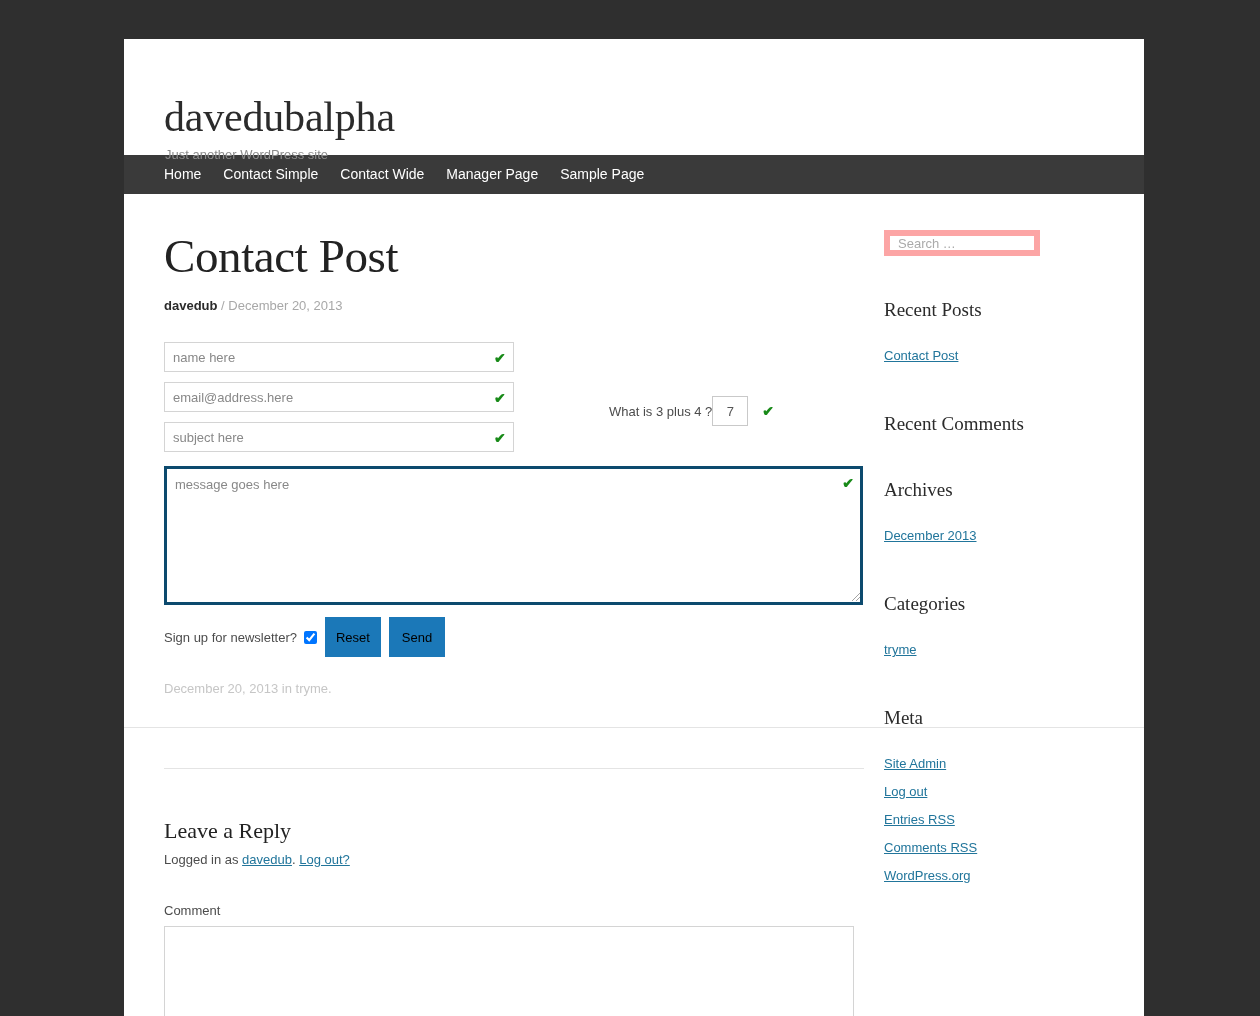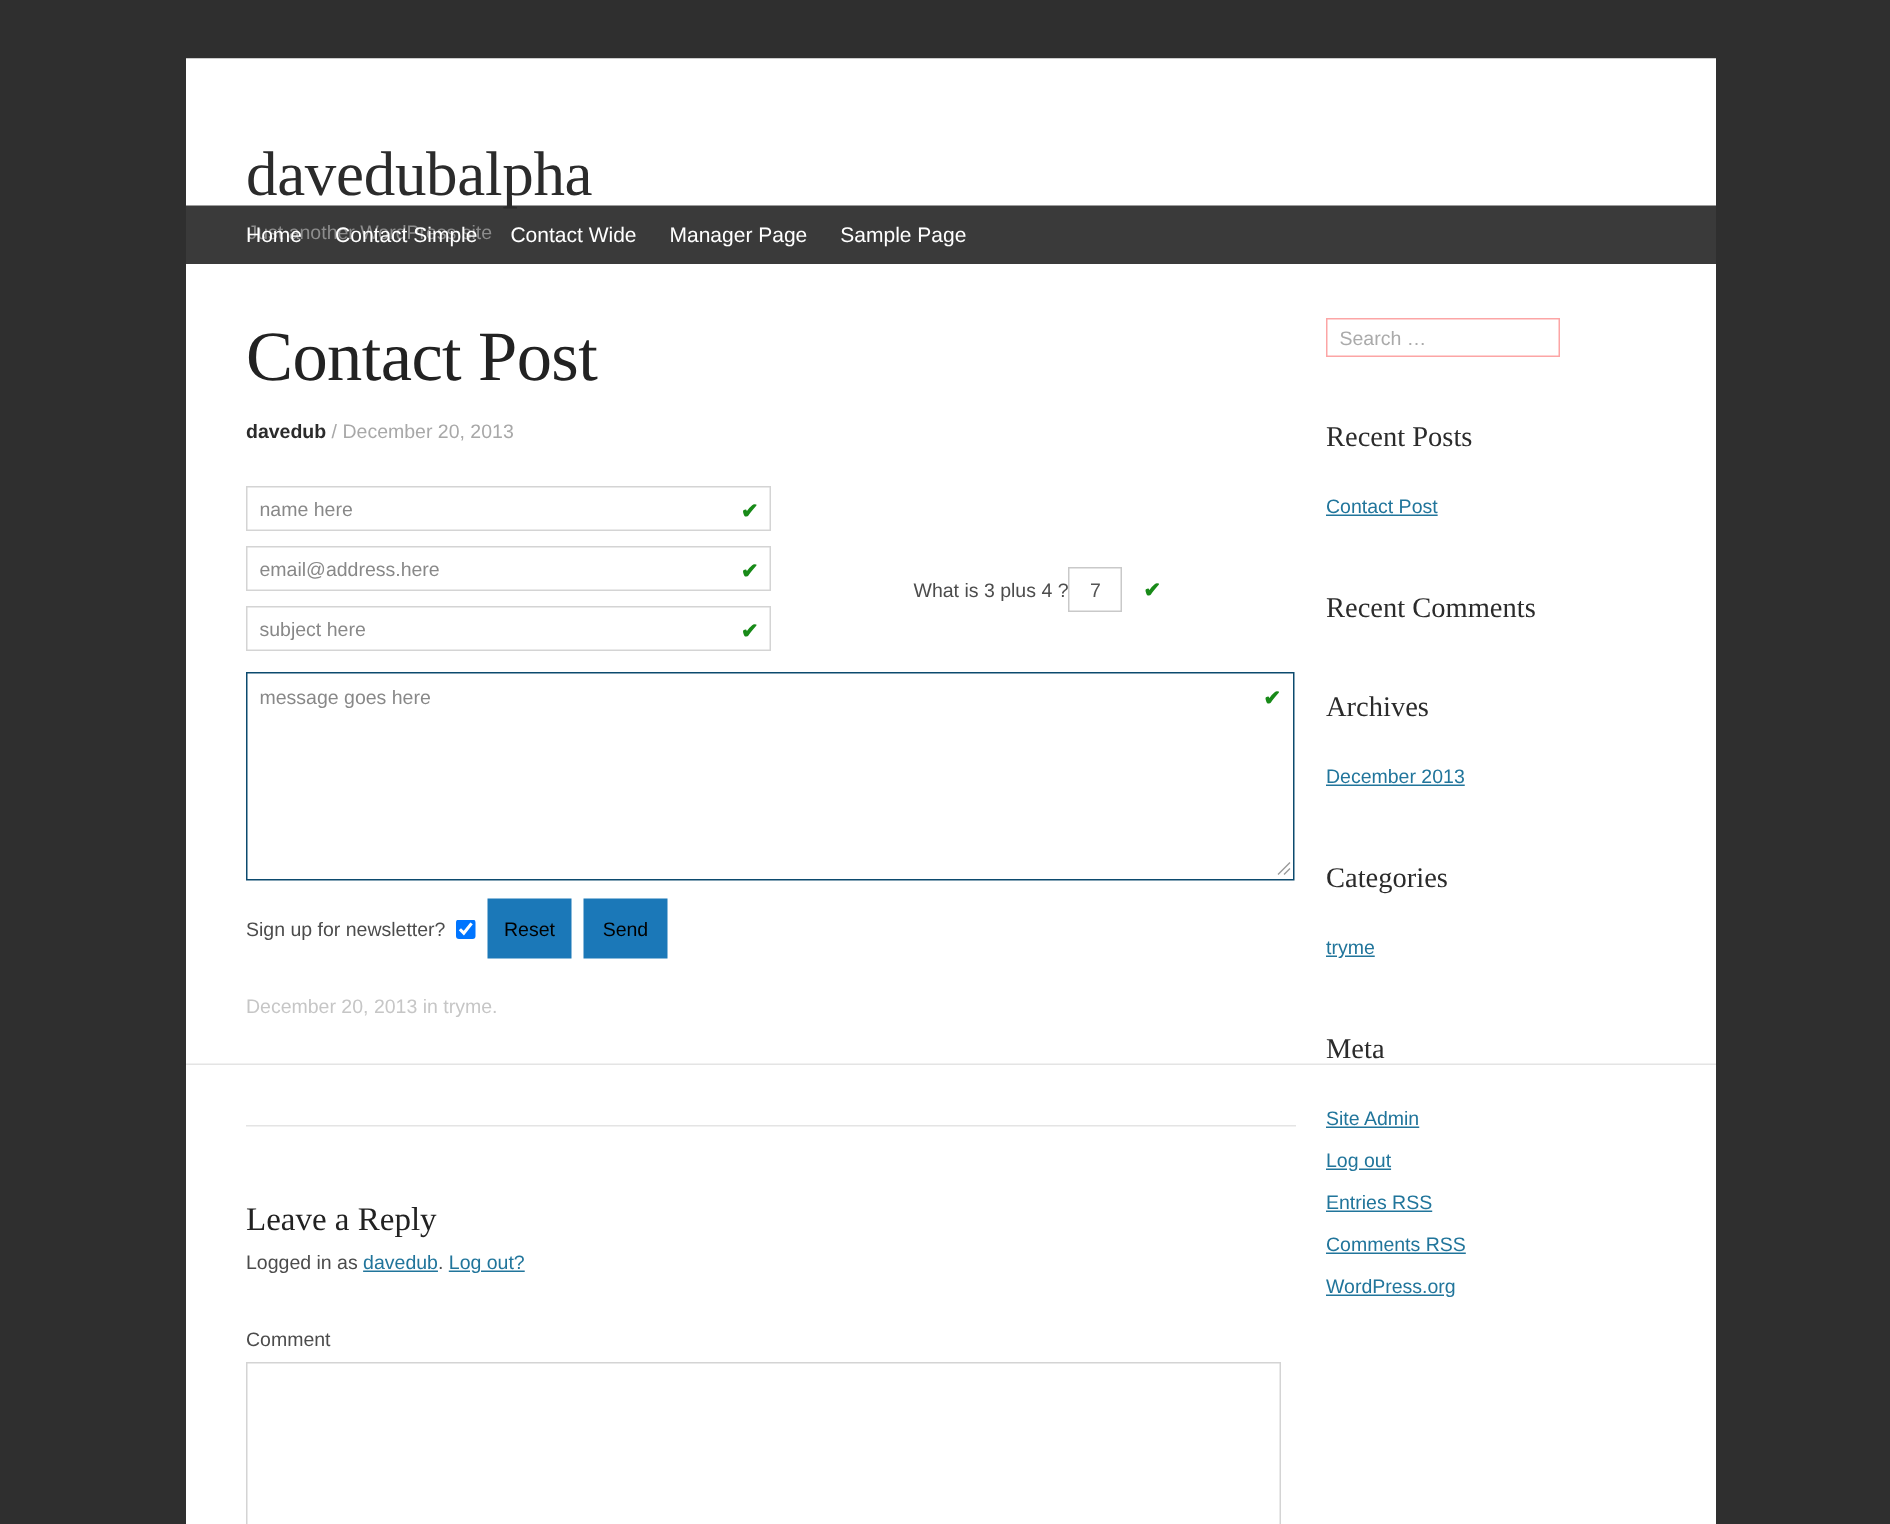--- a/index.html
+++ b/index.html
@@ -19,21 +19,21 @@
     left: 124px;
     top: 39px;
     width: 1020px;
     background: #ffffff;
   }
 
   
   .site-header {
     background: #ffffff;
     padding: 55px 40px 0 40px;
-    height: 98px;
+    height: 116px;
     box-sizing: border-box;
   }
   .site-title {
     font-family: "Liberation Serif", serif;
     font-size: 42px;
     line-height: 46px;
     font-weight: normal;
     color: #2b2b2b;
     margin: 0;
     letter-spacing: -0.2px;
@@ -181,21 +181,21 @@
   }
 
   .textarea-row {
     position: relative;
     margin-top: 14px;
   }
   .message-field {
     width: 699px;
     height: 139px;
     box-sizing: border-box;
-    border: 1px solid #0c4a6e;
+    border: 3px solid #0c4a6e;
     background: #ffffff;
     font-family: "Liberation Sans", sans-serif;
     font-size: 13px;
     color: #be185d;
     padding: 8px 30px 8px 8px;
     resize: none;
     outline: none;
     display: block;
   }
   .message-field::placeholder { color: #888888; }
@@ -308,21 +308,21 @@
     color: #21759b;
     text-decoration: underline;
     cursor: pointer;
   }
 
   
   .search-field {
     width: 156px;
     height: 26px;
     box-sizing: border-box;
-    border: 1px solid #fca5a5;
+    border: 6px solid #fca5a5;
     background: #ffffff;
     font-family: "Liberation Sans", sans-serif;
     font-size: 13px;
     color: #5b5b5b;
     padding: 0 8px;
     outline: none;
   }
   .search-field::placeholder { color: #aaaaaa; }
 
   .widget { margin-top: 42px; }

